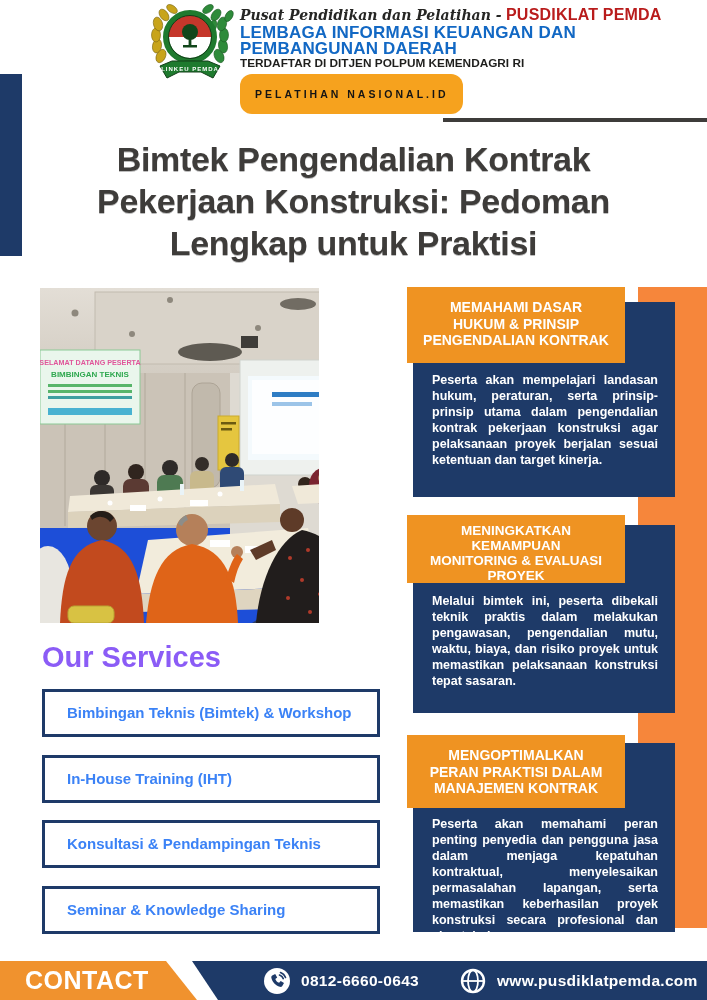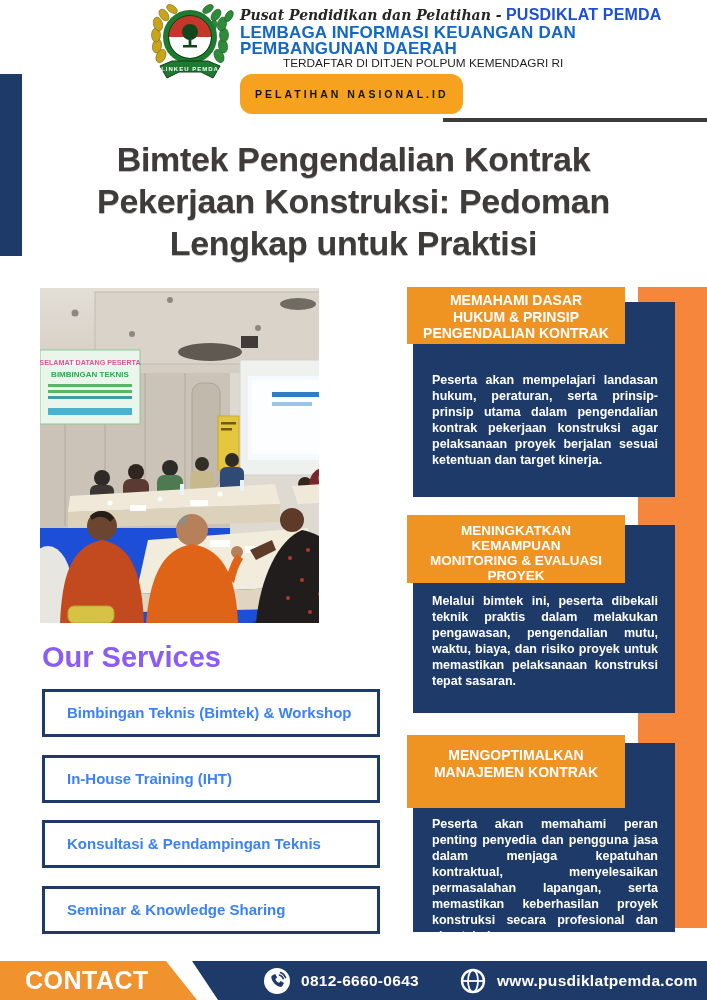--- a/index.html
+++ b/index.html
@@ -5,45 +5,45 @@
   html,body{margin:0;padding:0;background:#fff;}
   .page{position:relative;width:707px;height:1000px;background:#fff;overflow:hidden;
         font-family:"Liberation Sans",sans-serif;}
   .abs{position:absolute;}
 
   
   .hdr-text{left:240px;top:6px;width:430px;}
   .tagline{font-family:"DejaVu Serif",serif;font-style:italic;font-weight:bold;
            font-size:14px;line-height:17px;color:#262624;}
   .brand{font-family:"Liberation Sans",sans-serif;font-style:normal;font-weight:800;
-         font-size:16px;color:#1d4ed8;letter-spacing:.2px;}
+         font-size:16px;color:#b91c1c;letter-spacing:.2px;}
   .orgline{font-weight:800;font-size:17px;line-height:17px;color:#1268C4;letter-spacing:.2px;}
   .orgline2{line-height:16px;}
-  .regline{font-weight:400;font-size:11.8px;line-height:13px;color:#1E1E1C;margin-left:43px;}
+  .regline{font-weight:700;font-size:11.8px;line-height:13px;color:#1E1E1C;}
   .sktline{font-weight:600;font-size:10.6px;line-height:11.5px;color:#33312F;}
   .pill{display:inline-block;margin-top:4px;background:#F6A21E;border-radius:12px;
         padding:14px 15px;font-size:10.5px;font-weight:800;color:#141414;letter-spacing:3px;}
 
   .left-bar{left:0;top:74px;width:22px;height:182px;background:#1E3A68;}
   .top-line{left:443px;top:118px;width:264px;height:4px;background:#3E3C3A;}
 
   .title{left:28px;top:138px;width:651px;text-align:center;color:#3E3C3A;
          font-weight:700;font-size:34px;line-height:42px;letter-spacing:-.3px;
          text-shadow:0 1px 0 #bdbdbd;}
 
   
   .photo{left:40px;top:288px;width:279px;height:335px;overflow:hidden;background:#1d4ed8;}
 
   
   .strip{left:638px;top:287px;width:69px;height:641px;background:#F6863B;}
   .sec-head{width:218px;background:#EF9322;color:#fff;text-align:center;font-weight:800;
             box-sizing:border-box;z-index:3;}
   .sec-body{width:262px;background:#1E3A68;color:#fff;box-sizing:border-box;
             text-align:justify;font-weight:700;font-size:12.5px;line-height:16px;z-index:2;}
-  .h1{left:407px;top:287px;height:57px;font-size:14px;line-height:16.5px;padding:5px 6px 0;}
+  .h1{left:407px;top:287px;height:76px;font-size:14px;line-height:16.5px;padding:12px 6px 0;}
   .b1{left:413px;top:302px;height:195px;padding:70px 17px 0 19px;}
   .h2{left:407px;top:515px;height:68px;font-size:13.5px;line-height:15px;padding:8px 6px 0;}
   .b2{left:413px;top:525px;height:188px;padding:68px 17px 0 19px;}
   .h3{left:407px;top:735px;height:73px;font-size:14px;line-height:16.5px;padding:12px 6px 0;}
   .b3{left:413px;top:743px;height:189px;padding:73px 17px 0 19px;}
 
   
   .services-h{left:42px;top:641px;font-size:29px;font-weight:800;color:#8b5cf6;}
   .svc{left:42px;width:338px;height:48px;box-sizing:border-box;border:3px solid #1E3A68;
        background:#fff;color:#3b82f6;font-weight:700;font-size:15px;line-height:42px;
@@ -273,20 +273,21 @@
   <div class="abs sec-head h2">
     <div>MENINGKATKAN</div>
     <div>KEMAMPUAN</div>
     <div>MONITORING &amp; EVALUASI</div>
     <div>PROYEK</div>
   </div>
   <div class="abs sec-body b2">Melalui bimtek ini, peserta dibekali teknik praktis dalam melakukan pengawasan, pengendalian mutu, waktu, biaya, dan risiko proyek untuk memastikan pelaksanaan konstruksi tepat sasaran.</div>
 
   <div class="abs sec-head h3">
     <div>MENGOPTIMALKAN</div>
+    <div>PERAN PRAKTISI DALAM</div>
     <div>MANAJEMEN KONTRAK</div>
   </div>
   <div class="abs sec-body b3">Peserta akan memahami peran penting penyedia dan pengguna jasa dalam menjaga kepatuhan kontraktual, menyelesaikan permasalahan lapangan, serta memastikan keberhasilan proyek konstruksi secara profesional dan akuntabel.</div>
 
   <div class="abs services-h">Our Services</div>
   <div class="abs svc svc1">Bimbingan Teknis (Bimtek) &amp; Workshop</div>
   <div class="abs svc svc2">In-House Training (IHT)</div>
   <div class="abs svc svc3">Konsultasi &amp; Pendampingan Teknis</div>
   <div class="abs svc svc4">Seminar &amp; Knowledge Sharing</div>
 

